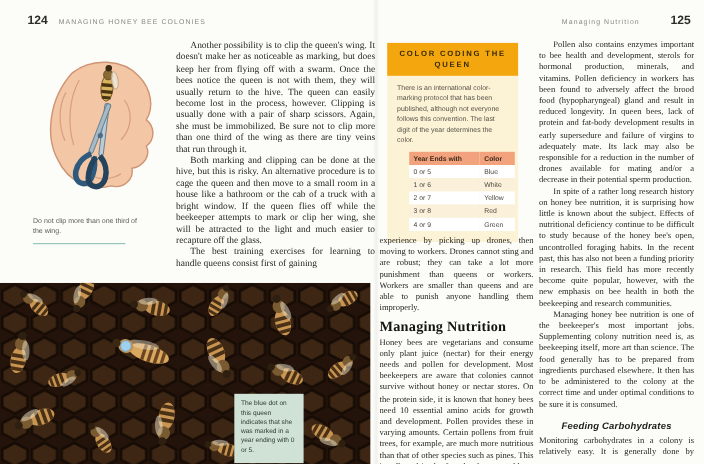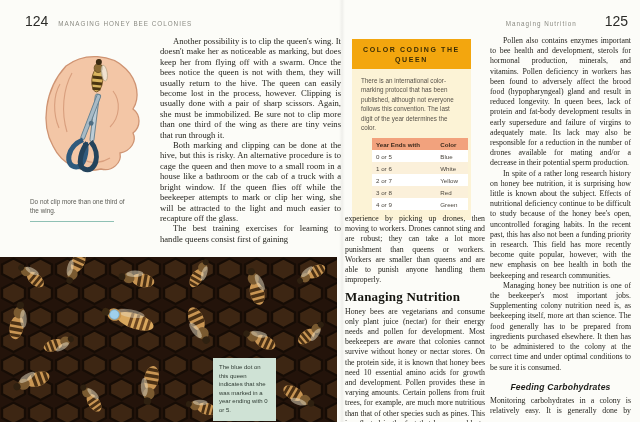--- a/index.html
+++ b/index.html
@@ -3,21 +3,21 @@
 <meta charset="utf-8">
 <style>
   html,body{margin:0;padding:0;background:#e8e8e4;}
   #spread{
     position:relative;width:640px;height:422px;margin:0 auto;
     background:#fcfcf8;overflow:hidden;
     font-family:"Liberation Sans",sans-serif;color:#232320;
   }
   
   .rhead{position:absolute;top:13px;font-size:6.3px;letter-spacing:1px;color:#8a8a82;white-space:nowrap;}
-  .rhead .pnum{font-size:14px;font-weight:normal;color:#2b2b28;letter-spacing:0;}
+  .rhead .pnum{font-size:11px;font-weight:bold;color:#2b2b28;letter-spacing:0;}
   #rhead-left{left:25px;}
   #rhead-left .pnum{margin-right:10px;}
   #rhead-right{right:12px;text-align:right;}
   #rhead-right .pnum{margin-left:28px;}
 
   
   .serifcol{position:absolute;text-align:justify;color:#26251f;overflow:hidden;}
   .serifcol p{margin:0;font-family:"Liberation Serif",serif;}
   #col-left{left:160px;top:36px;width:181px;height:224px;font-size:8.6px;line-height:10.4px;}
   #col-left p{font-size:8.6px;line-height:10.4px;}

